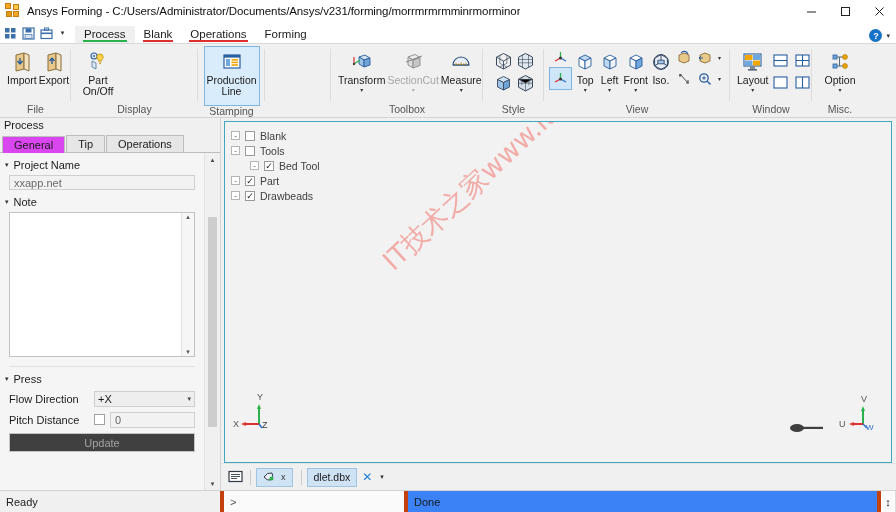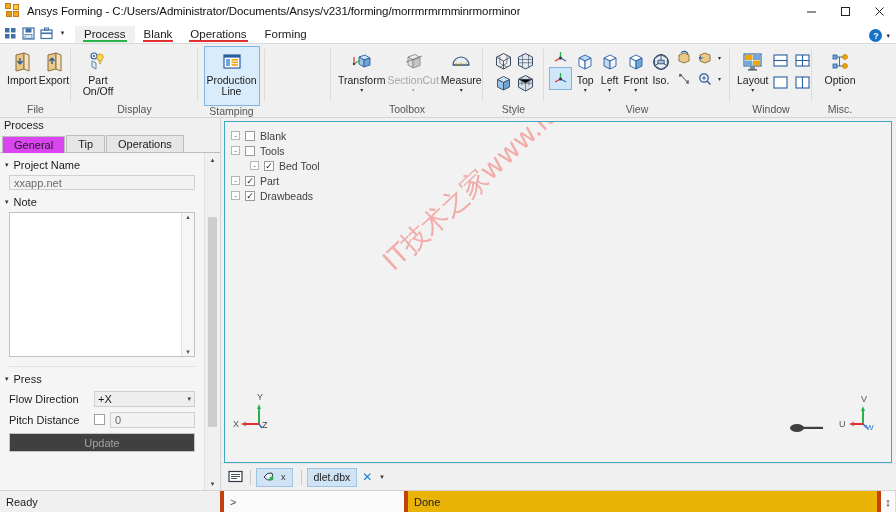--- a/index.html
+++ b/index.html
@@ -126,21 +126,21 @@
      background:#cfe3f5;border:1px solid #9fc4e4;margin-right:3px;}
   .btab .x{margin-left:5px;font-size:9px;color:#333;}
   .bt-close{font-size:12px;color:#1c7ed6;margin:0 4px 0 2px;font-weight:bold;}
   .bt-caret{font-size:7px;color:#333;padding:0 4px;}
 
   
   .status{height:21px;flex:none;display:flex;align-items:stretch;background:#f0f0f0;border-top:1px solid #d2d2d2;font-size:11px;}
   .st-cell{display:flex;align-items:center;padding:0 6px;border-right:4px solid #c2410c;color:#1b1b1b;}
   .st-ready{width:224px;box-sizing:border-box;}
   .st-prompt{width:184px;box-sizing:border-box;background:#fafafa;color:#555;}
-  .st-done{flex:1;background:#eab308;}
+  .st-done{flex:1;background:#3b82f6;}
   .st-spin{width:14px;display:flex;align-items:center;justify-content:center;background:#fafafa;border-right:1px solid #dcdcdc;}
 </style>
 </head>
 <body>
 
 <div class="app">
 
   <div class="titlebar">
     <div class="tb-icon">
       <span class="sq s1"></span>

